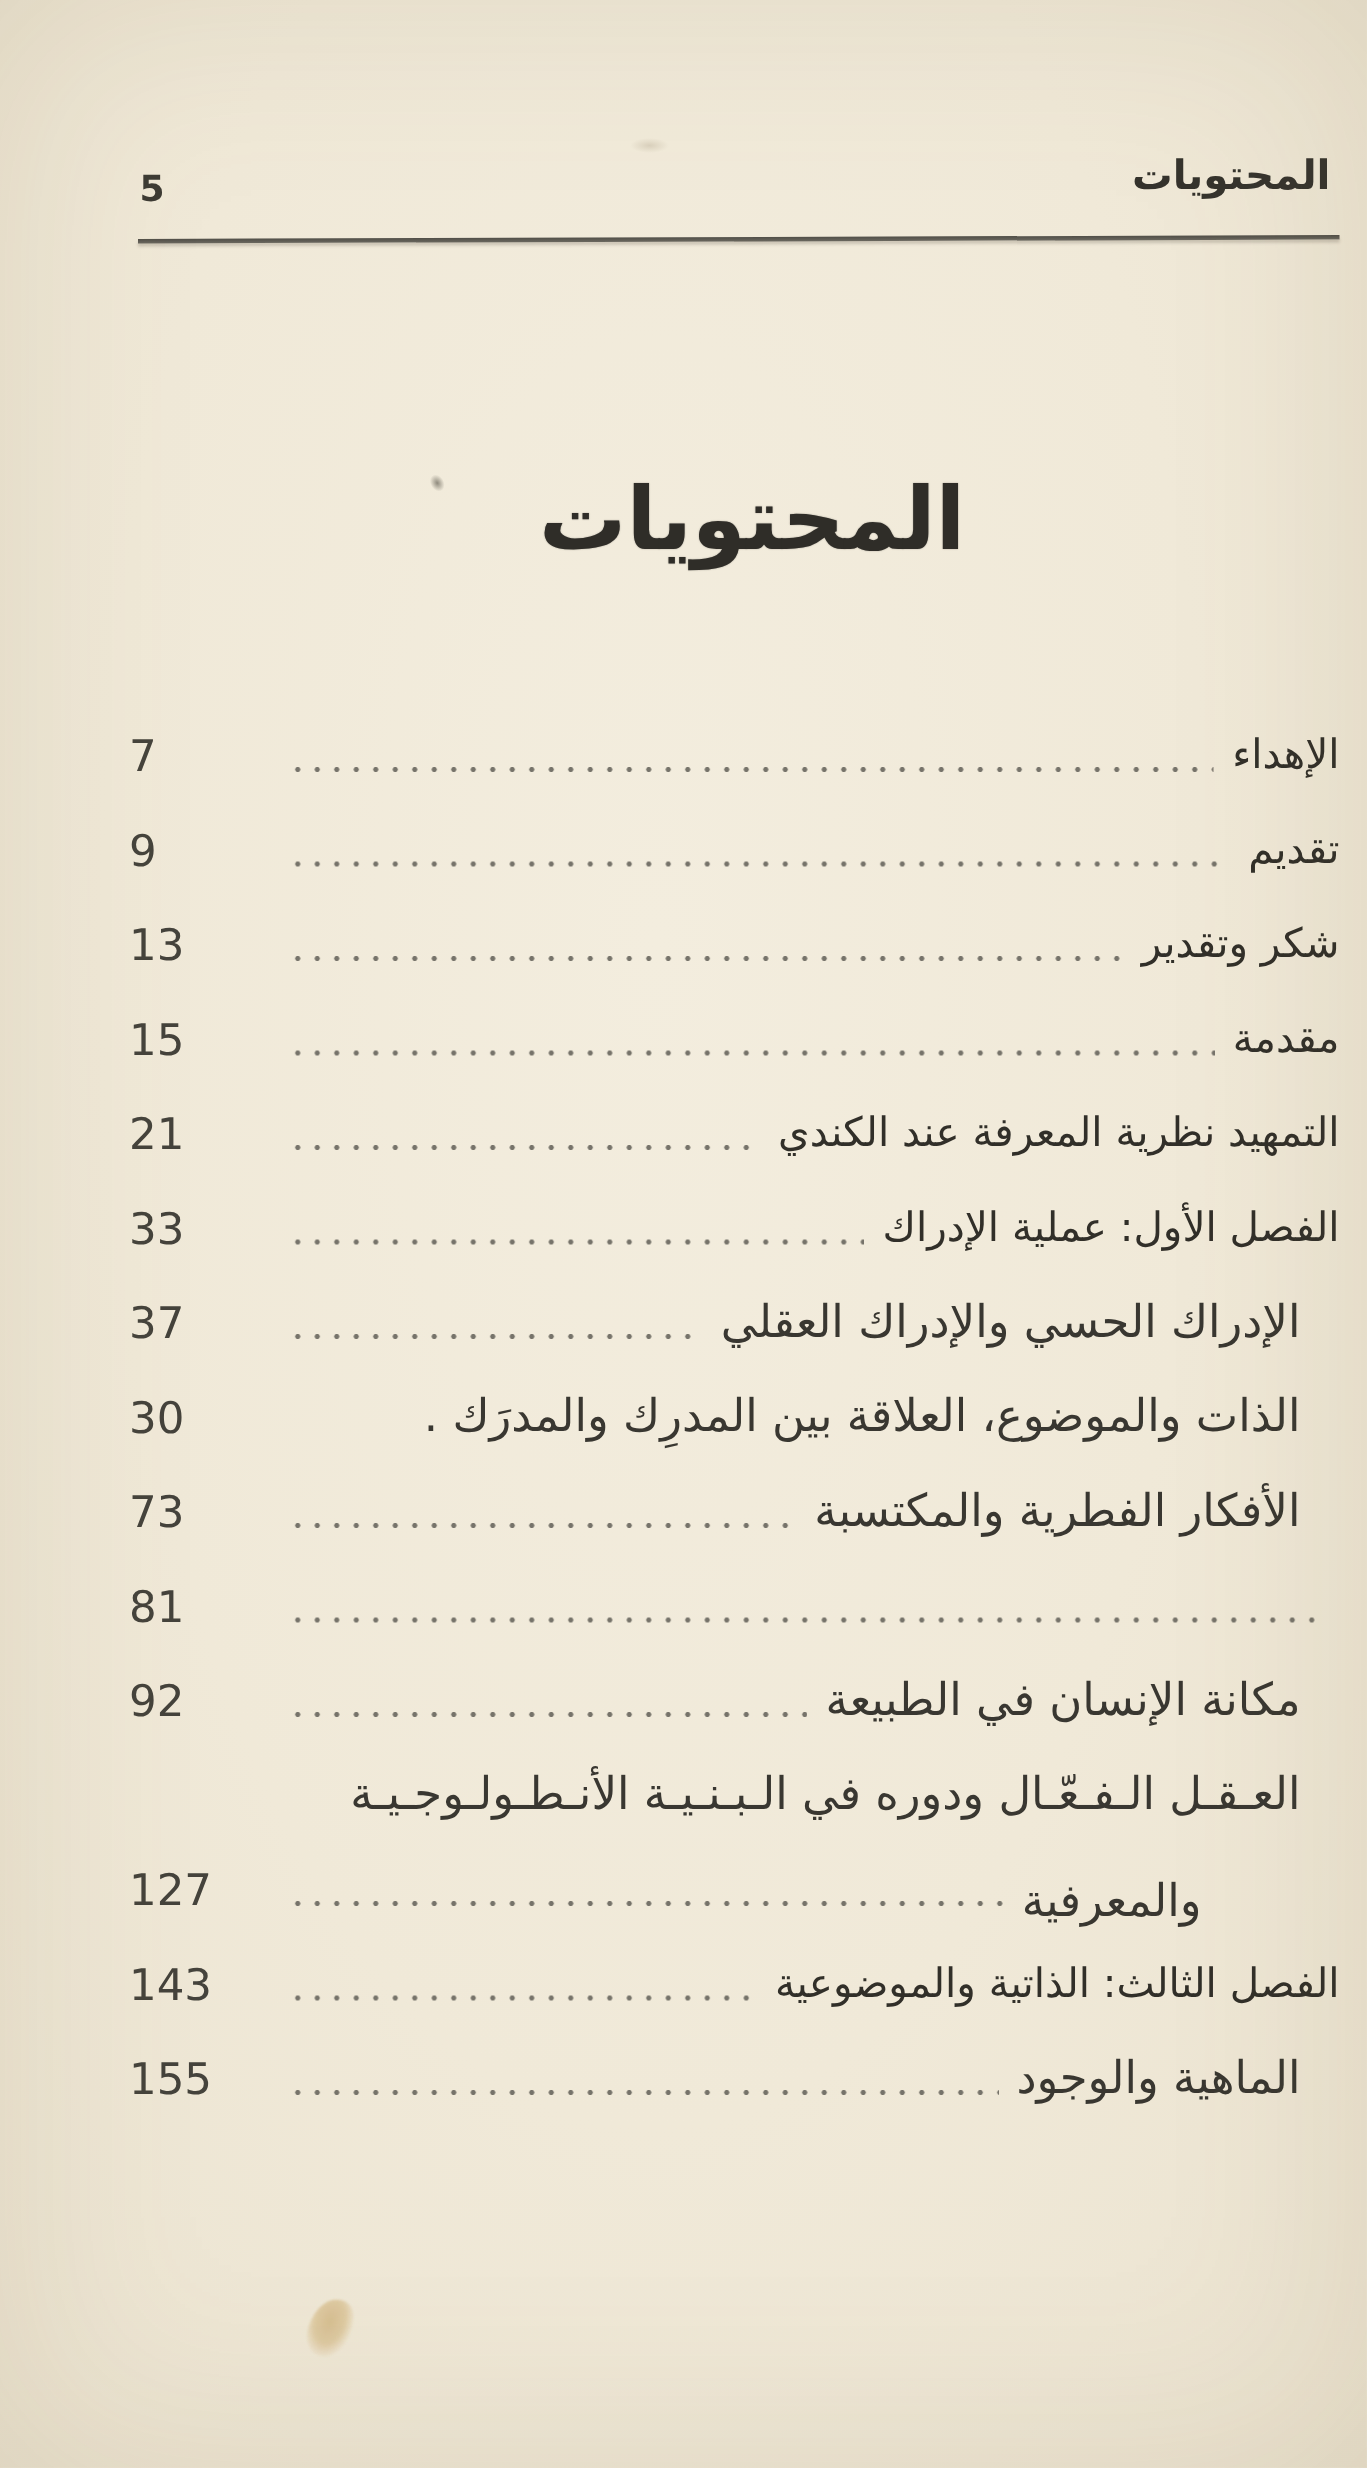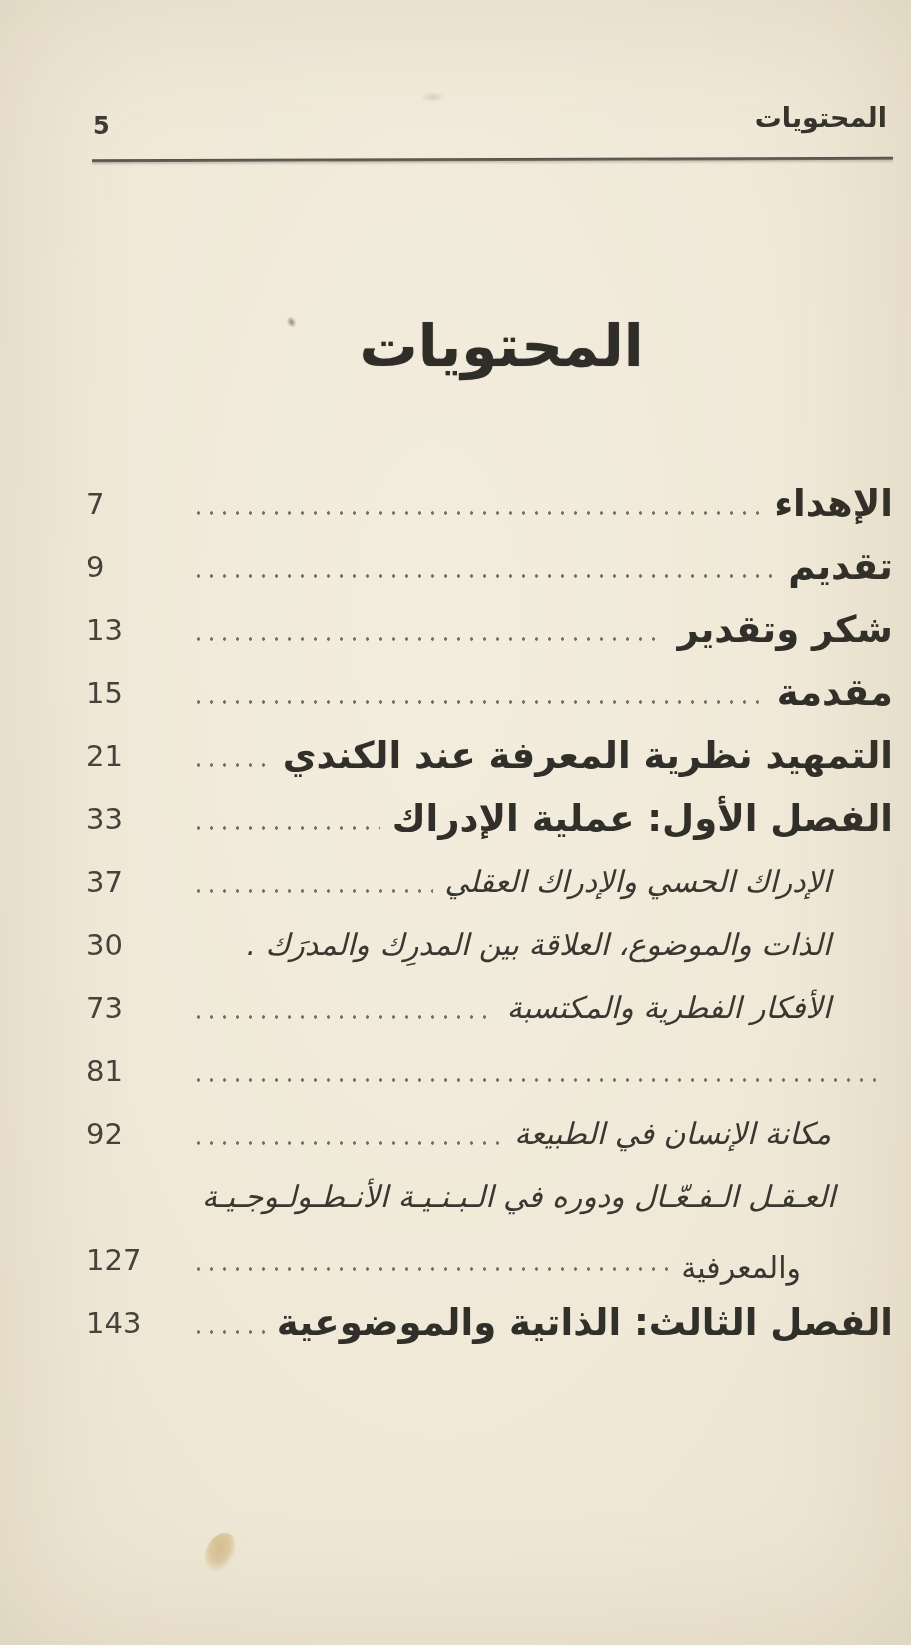--- a/index.html
+++ b/index.html
@@ -71,22 +71,22 @@
     background-repeat:repeat-x;
     background-position:2px 38px;
   }
   .row.no-leader .leader{background-image:none;}
   .t{
     flex:0 0 auto;
     direction:rtl;unicode-bidi:isolate;
     font-size:30px;color:#393731;
     white-space:nowrap;
   }
-  .row.main .t{font-weight:700;font-size:37px;color:#312f29;}
-  .row.sub .t{margin-right:62px;font-style:italic;}
+  .row.main .t{font-weight:400;font-size:27px;color:#312f29;}
+  .row.sub .t{margin-right:26px;}
   .row.cont .t{margin-right:92px;margin-top:15px;}
   .row.textonly .num{visibility:hidden;}
   .row.textonly .leader{background-image:none;}
 
   
   .blob{
     position:absolute;left:206px;top:1532px;width:28px;height:40px;
     background:radial-gradient(ellipse at 45% 40%, #d3ba8b 0%, #dcc79d 45%, rgba(220,199,157,0) 75%);
     border-radius:60% 40% 55% 45%;
     transform:rotate(18deg);
@@ -195,20 +195,25 @@
       <span class="leader"></span>
       <span class="t">والمعرفية</span>
     </div>
 
     <div class="row main">
       <span class="num">143</span>
       <span class="leader"></span>
       <span class="t">الفصل الثالث: الذاتية والموضوعية</span>
     </div>
 
+    <div class="row sub">
+      <span class="num">155</span>
+      <span class="leader"></span>
+      <span class="t">الماهية والوجود</span>
+    </div>
 
   </div>
 
   <div class="blob"></div>
   <div class="fleck-1"></div>
   <div class="fleck-2"></div>
 
 </div>
 
 </body></html>

